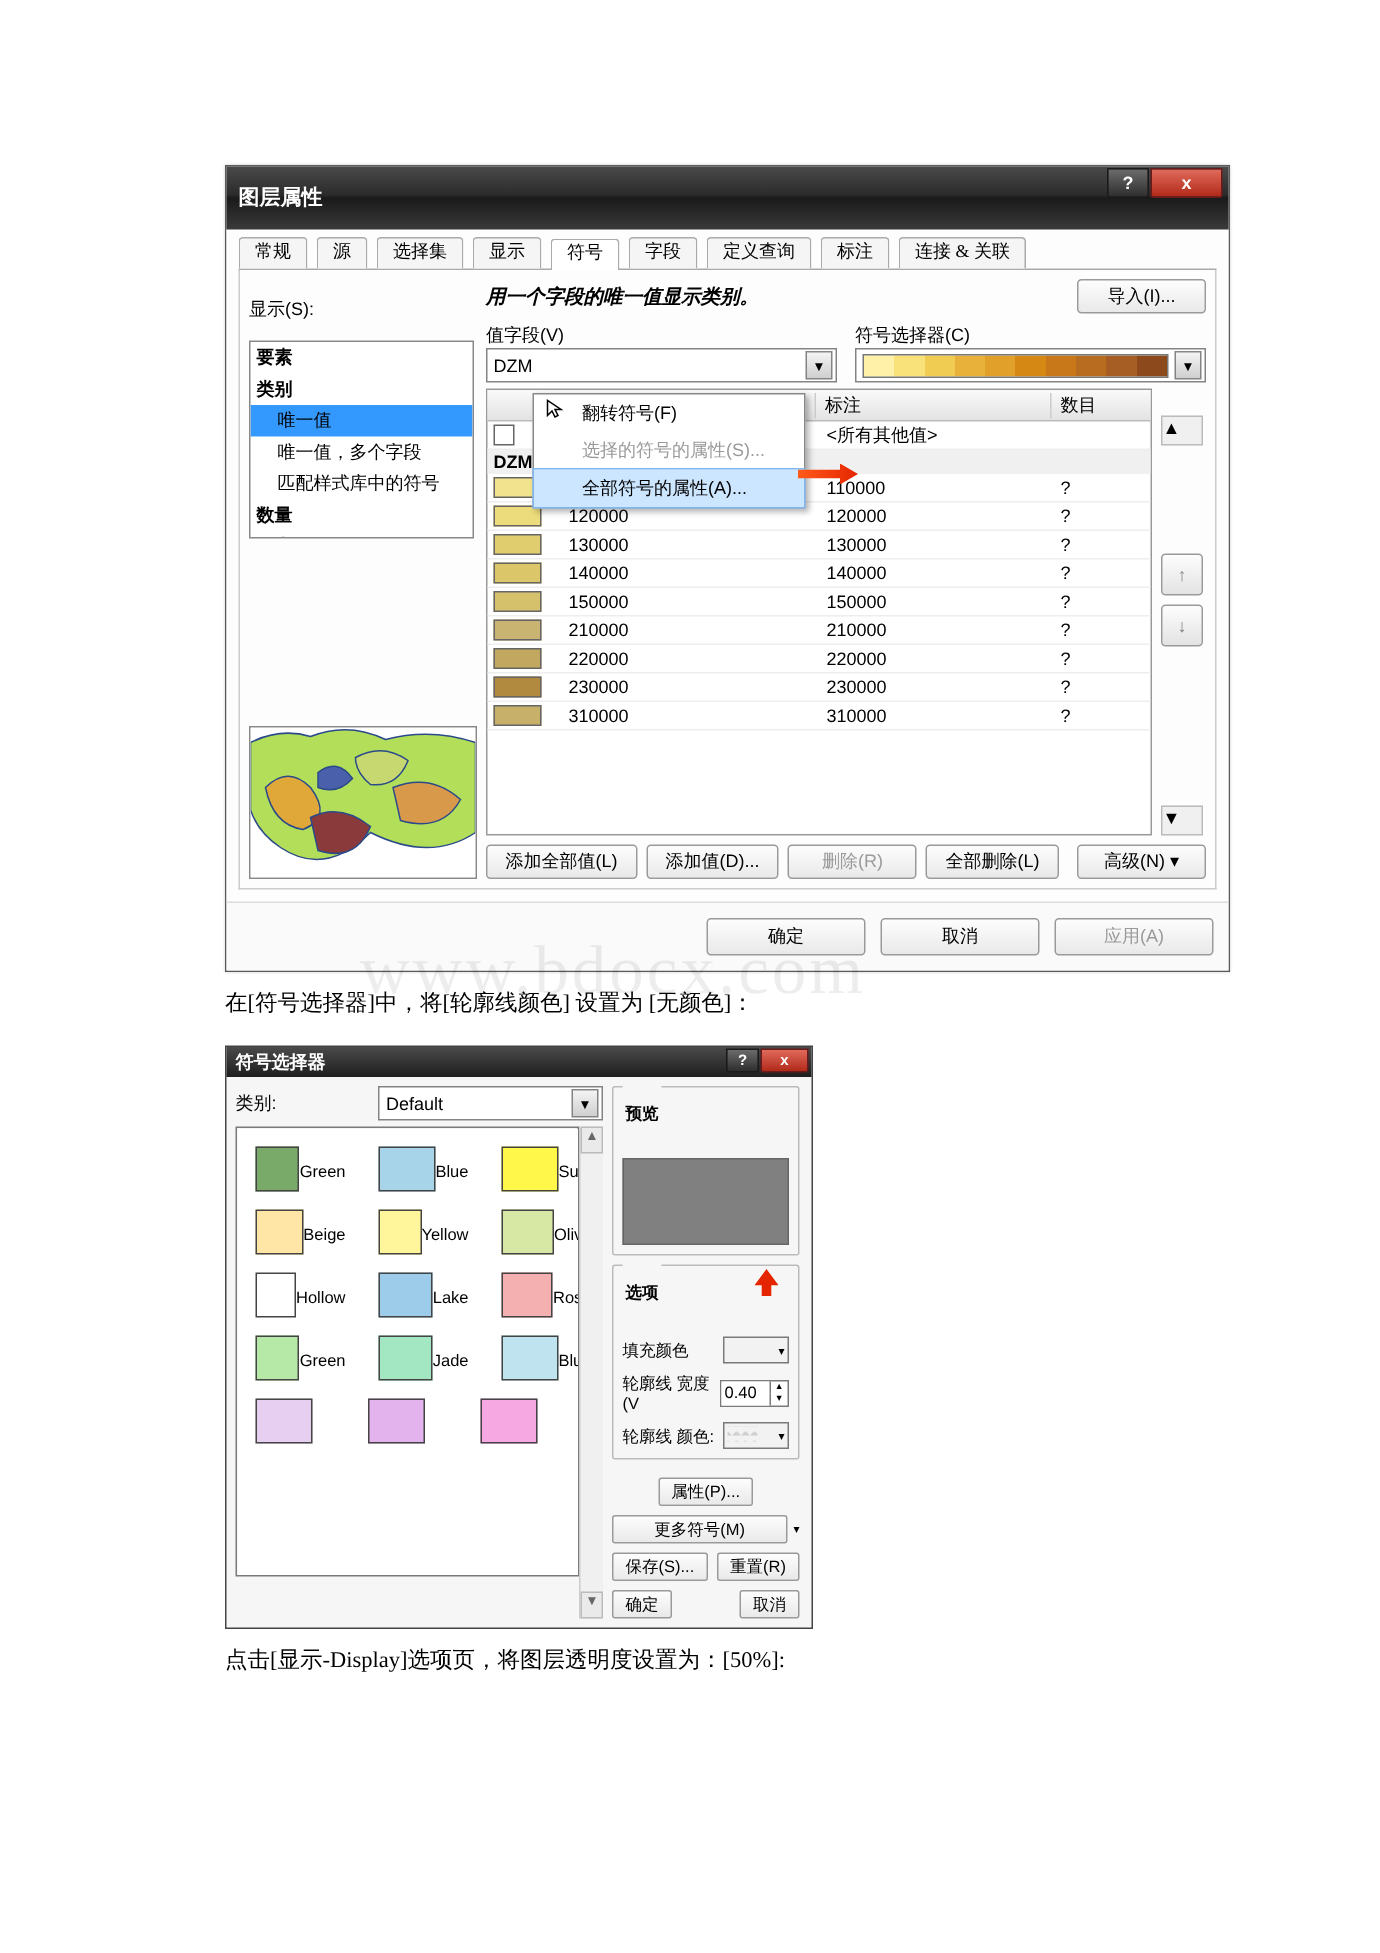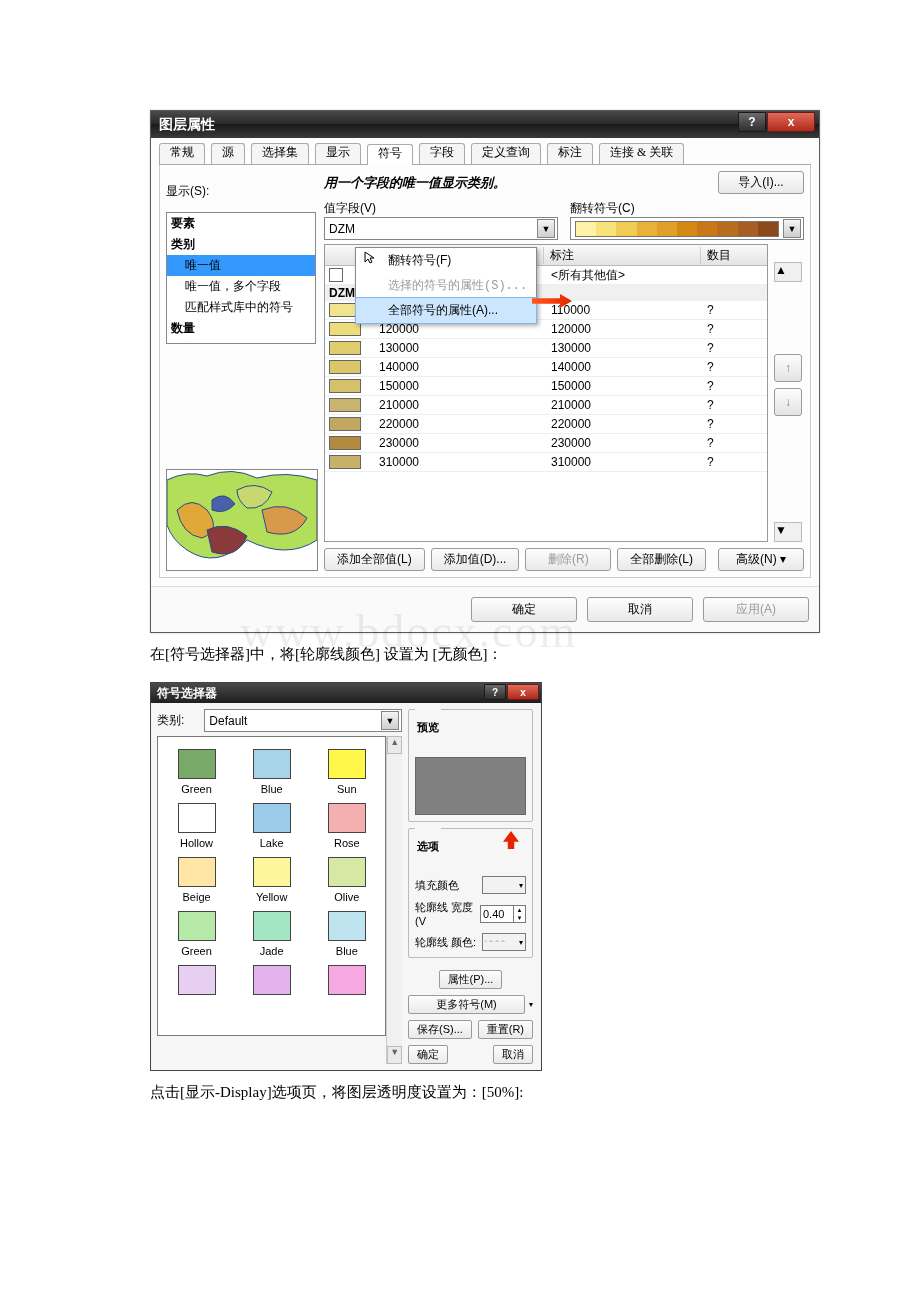--- a/index.html
+++ b/index.html
@@ -18,21 +18,21 @@
   }
 
   
   .dlg1 {
     width: 668px;
     border: 1px solid #5a5a5a;
     box-shadow: 0 0 2px rgba(0,0,0,.2);
     background: #f6f6f6;
   }
   .titlebar1 {
-    height: 27px;
+    height: 42px;
     background: linear-gradient(to bottom, #4a4a4a 0%, #2b2b2b 45%, #1a1a1a 50%, #3a3a3a 100%);
     color: #fff;
     display: flex;
     align-items: center;
     padding-left: 8px;
     position: relative;
   }
   .titlebar1 .title {
     font-size: 14px;
     font-weight: bold;
@@ -280,21 +280,21 @@
     background:#fff;
     border:1px solid #888;
     box-shadow:2px 2px 4px rgba(0,0,0,.3);
     z-index:50;
     font-size:12px;
   }
   .ctxmenu .mi {
     padding:4px 6px 4px 32px;
     position:relative;
   }
-  .ctxmenu .mi.dis { color:#9a9a9a;font-family:Liberation Mono, monospace; }
+  .ctxmenu .mi.dis { color:#9a9a9a; }
   .ctxmenu .mi .cur {
     position:absolute;
     left:8px; top:3px;
     width:14px; height:14px;
   }
   .ctxmenu .mi.hov {
     background:#cde6ff;
     outline:1px solid #7fb6ef;
   }
   .redarrow {
@@ -359,38 +359,38 @@
     display:flex;
     flex-direction:column;
   }
   .symcat {
     display:flex;
     align-items:center;
     gap:20px;
     font-size:12px;
     margin-bottom:4px;
   }
-  .symcat .selectbox { flex:1; }
+  .symcat .selectbox { flex:1;margin-left:48px; }
   .symgrid {
     border:1px solid #7a7a7a;
     background:#fff;
     height:290px;
     overflow:auto;
     padding:4px;
   }
   .symrow {
     display:flex;
     gap:22px;
     padding:8px 8px 0 8px;
     justify-content:flex-start;
   }
   .symcell {
     width:60px;
     display:flex;
-    flex-direction:column;
+    flex-direction:row;
     align-items:center;
     font-size:11px;
     text-align:right;
   }
   .symswatch {
     width:36px; height:28px;
     border:1px solid #444;
     margin-bottom:4px;
   }
   .symright {
@@ -563,21 +563,21 @@
 
           <div class="fields-row">
             <div class="fldgrp">
               <div class="cap">值字段(V)</div>
               <div class="selectbox">
                 <span>DZM</span>
                 <div class="arrow">▼</div>
               </div>
             </div>
             <div class="fldgrp">
-              <div class="cap">翻转符号(C)</div>
+              <div class="cap">符号选择器(C)</div>
               <div class="selectbox">
                 <div class="ramp"></div>
                 <div class="arrow">▼</div>
               </div>
             </div>
           </div>
 
           <div class="valuesarea">
             <div class="valtable-wrap">
               <div class="valheader">
@@ -754,44 +754,44 @@
                   <div class="symswatch" style="background:#a8d4ea"></div>
                   <span>Blue</span>
                 </div>
                 <div class="symcell">
                   <div class="symswatch" style="background:#fff84a"></div>
                   <span>Sun</span>
                 </div>
               </div>
               <div class="symrow">
                 <div class="symcell">
+                  <div class="symswatch" style="background:#ffe5a6"></div>
+                  <span>Beige</span>
+                </div>
+                <div class="symcell">
+                  <div class="symswatch" style="background:#fff69c"></div>
+                  <span>Yellow</span>
+                </div>
+                <div class="symcell">
+                  <div class="symswatch" style="background:#d6e8a4"></div>
+                  <span>Olive</span>
+                </div>
+              </div>
+              <div class="symrow">
+                <div class="symcell">
                   <div class="symswatch" style="background:#ffffff"></div>
                   <span>Hollow</span>
                 </div>
                 <div class="symcell">
                   <div class="symswatch" style="background:#9cccea"></div>
                   <span>Lake</span>
                 </div>
                 <div class="symcell">
                   <div class="symswatch" style="background:#f4b0b0"></div>
                   <span>Rose</span>
-                </div>
-              </div>
-              <div class="symrow">
-                <div class="symcell">
-                  <div class="symswatch" style="background:#ffe5a6"></div>
-                  <span>Beige</span>
-                </div>
-                <div class="symcell">
-                  <div class="symswatch" style="background:#fff69c"></div>
-                  <span>Yellow</span>
-                </div>
-                <div class="symcell">
-                  <div class="symswatch" style="background:#d6e8a4"></div>
-                  <span>Olive</span>
                 </div>
               </div>
               <div class="symrow">
                 <div class="symcell">
                   <div class="symswatch" style="background:#b6e8a8"></div>
                   <span>Green</span>
                 </div>
                 <div class="symcell">
                   <div class="symswatch" style="background:#a2e6c2"></div>
                   <span>Jade</span>

